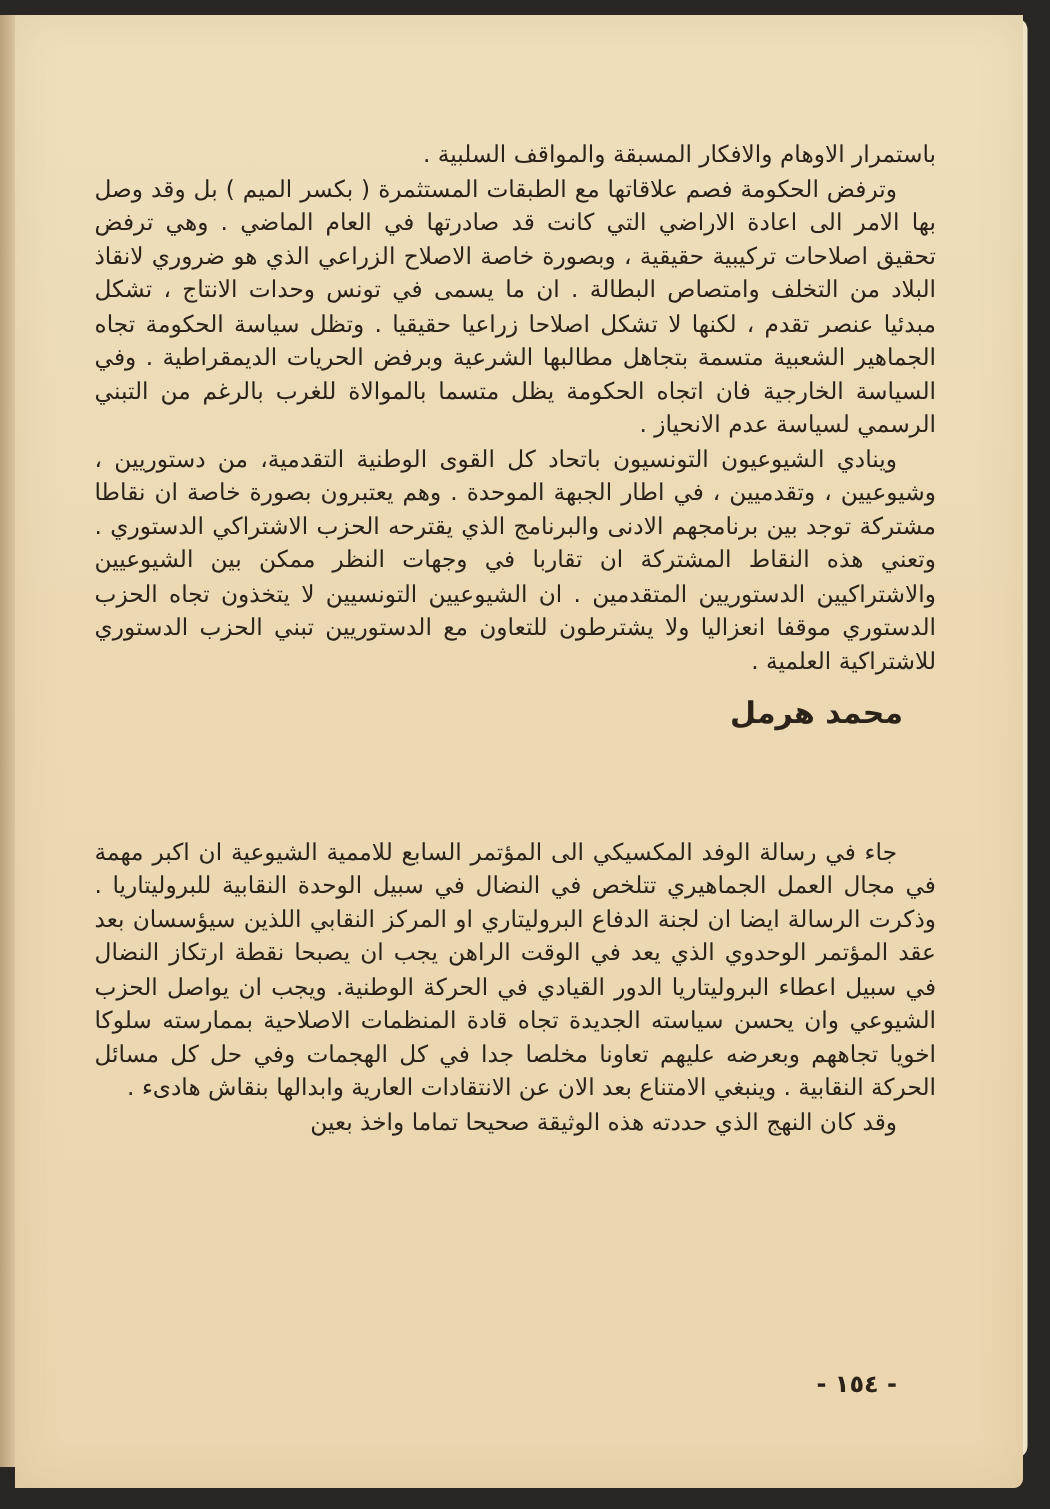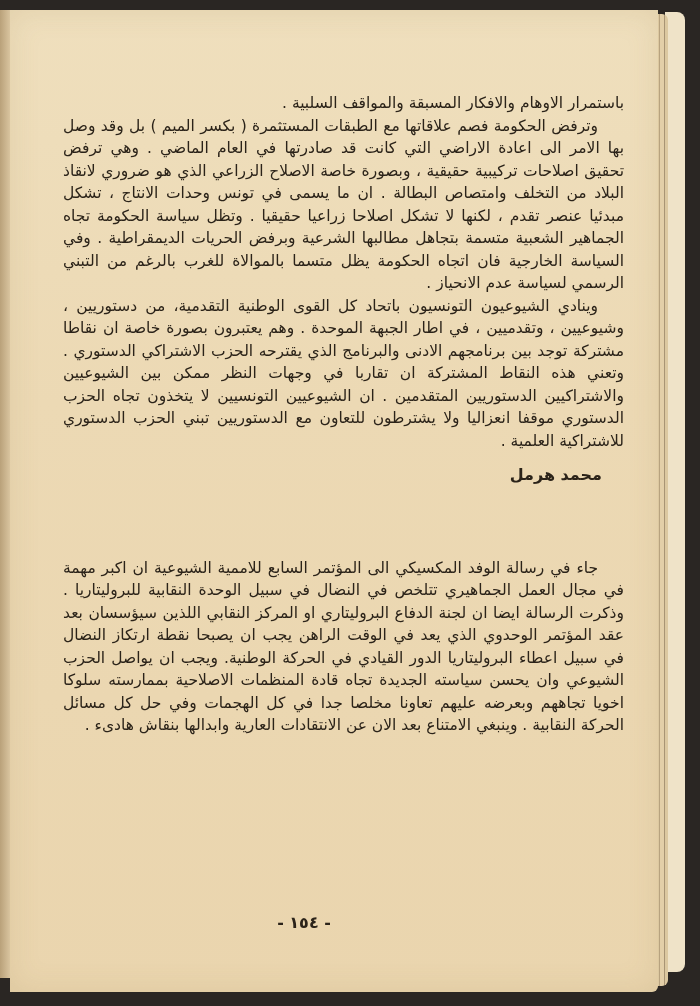--- a/index.html
+++ b/index.html
@@ -25,20 +25,21 @@
     }
     .page {
       position: absolute;
       left: 10px;
       top: 10px;
       width: 648px;
       height: 982px;
       background: linear-gradient(180deg, #efdfbd 0%, #ecd9b4 40%, #ead5ae 100%);
       border-bottom-right-radius: 6px;
       box-shadow: inset 0 0 30px rgba(150, 120, 70, 0.15);
+      padding-left: 24px;
     }
     .page-stack {
       position: absolute;
       left: 630px;
       top: 14px;
       width: 38px;
       height: 972px;
       background: repeating-linear-gradient(to right,
         #e3cfa8 0px, #e3cfa8 4px,
         #a89474 4px, #a89474 5px,
@@ -71,34 +72,33 @@
     .para {
       margin: 0;
       padding: 0;
     }
     .indent {
       text-indent: 26px;
       margin-left: 15px;
     }
     .author {
       font-weight: bold;
-      font-size: 16px;
+      font-size: 20px;
       margin-top: 12px;
       margin-right: 22px;
       text-align: center;
     }
     .section-gap {
       height: 70px;
     }
     .page-number {
       position: absolute;
       left: 0;
       top: 903px;
       width: 588px;
-      text-align: center;
       font-family: "DejaVu Sans", sans-serif;
       font-weight: bold;
       font-size: 16px;
       color: #2b2319;
       direction: rtl;
     }
   </style>
 </head>
 <body>
 
@@ -107,15 +107,16 @@
 <div class="page-stack"></div>
 
 <div class="page">
   <div class="text-block">
     <p class="para">باستمرار الاوهام والافكار المسبقة والمواقف السلبية .</p>
     <p class="para indent">وترفض الحكومة فصم علاقاتها مع الطبقات المستثمرة ( بكسر الميم ) بل وقد وصل بها الامر الى اعادة الاراضي التي كانت قد صادرتها في العام الماضي . وهي ترفض تحقيق اصلاحات تركيبية حقيقية ، وبصورة خاصة الاصلاح الزراعي الذي هو ضروري لانقاذ البلاد من التخلف وامتصاص البطالة . ان ما يسمى في تونس وحدات الانتاج ، تشكل مبدئيا عنصر تقدم ، لكنها لا تشكل اصلاحا زراعيا حقيقيا . وتظل سياسة الحكومة تجاه الجماهير الشعبية متسمة بتجاهل مطالبها الشرعية وبرفض الحريات الديمقراطية . وفي السياسة الخارجية فان اتجاه الحكومة يظل متسما بالموالاة للغرب بالرغم من التبني الرسمي لسياسة عدم الانحياز .</p>
     <p class="para indent">وينادي الشيوعيون التونسيون باتحاد كل القوى الوطنية التقدمية، من دستوريين ، وشيوعيين ، وتقدميين ، في اطار الجبهة الموحدة . وهم يعتبرون بصورة خاصة ان نقاطا مشتركة توجد بين برنامجهم الادنى والبرنامج الذي يقترحه الحزب الاشتراكي الدستوري . وتعني هذه النقاط المشتركة ان تقاربا في وجهات النظر ممكن بين الشيوعيين والاشتراكيين الدستوريين المتقدمين . ان الشيوعيين التونسيين لا يتخذون تجاه الحزب الدستوري موقفا انعزاليا ولا يشترطون للتعاون مع الدستوريين تبني الحزب الدستوري للاشتراكية العلمية .</p>
     <p class="para author">محمد هرمل</p>
     <div class="section-gap"></div>
     <p class="para indent">جاء في رسالة الوفد المكسيكي الى المؤتمر السابع للاممية الشيوعية ان اكبر مهمة في مجال العمل الجماهيري تتلخص في النضال في سبيل الوحدة النقابية للبروليتاريا . وذكرت الرسالة ايضا ان لجنة الدفاع البروليتاري او المركز النقابي اللذين سيؤسسان بعد عقد المؤتمر الوحدوي الذي يعد في الوقت الراهن يجب ان يصبحا نقطة ارتكاز النضال في سبيل اعطاء البروليتاريا الدور القيادي في الحركة الوطنية. ويجب ان يواصل الحزب الشيوعي وان يحسن سياسته الجديدة تجاه قادة المنظمات الاصلاحية بممارسته سلوكا اخويا تجاههم وبعرضه عليهم تعاونا مخلصا جدا في كل الهجمات وفي حل كل مسائل الحركة النقابية . وينبغي الامتناع بعد الان عن الانتقادات العارية وابدالها بنقاش هادىء .</p>
+    <p class="para indent">وقد كان النهج الذي حددته هذه الوثيقة صحيحا تماما واخذ بعين</p>
   </div>
   <div class="page-number">- ١٥٤ -</div>
 </div>
 
 </body></html>

